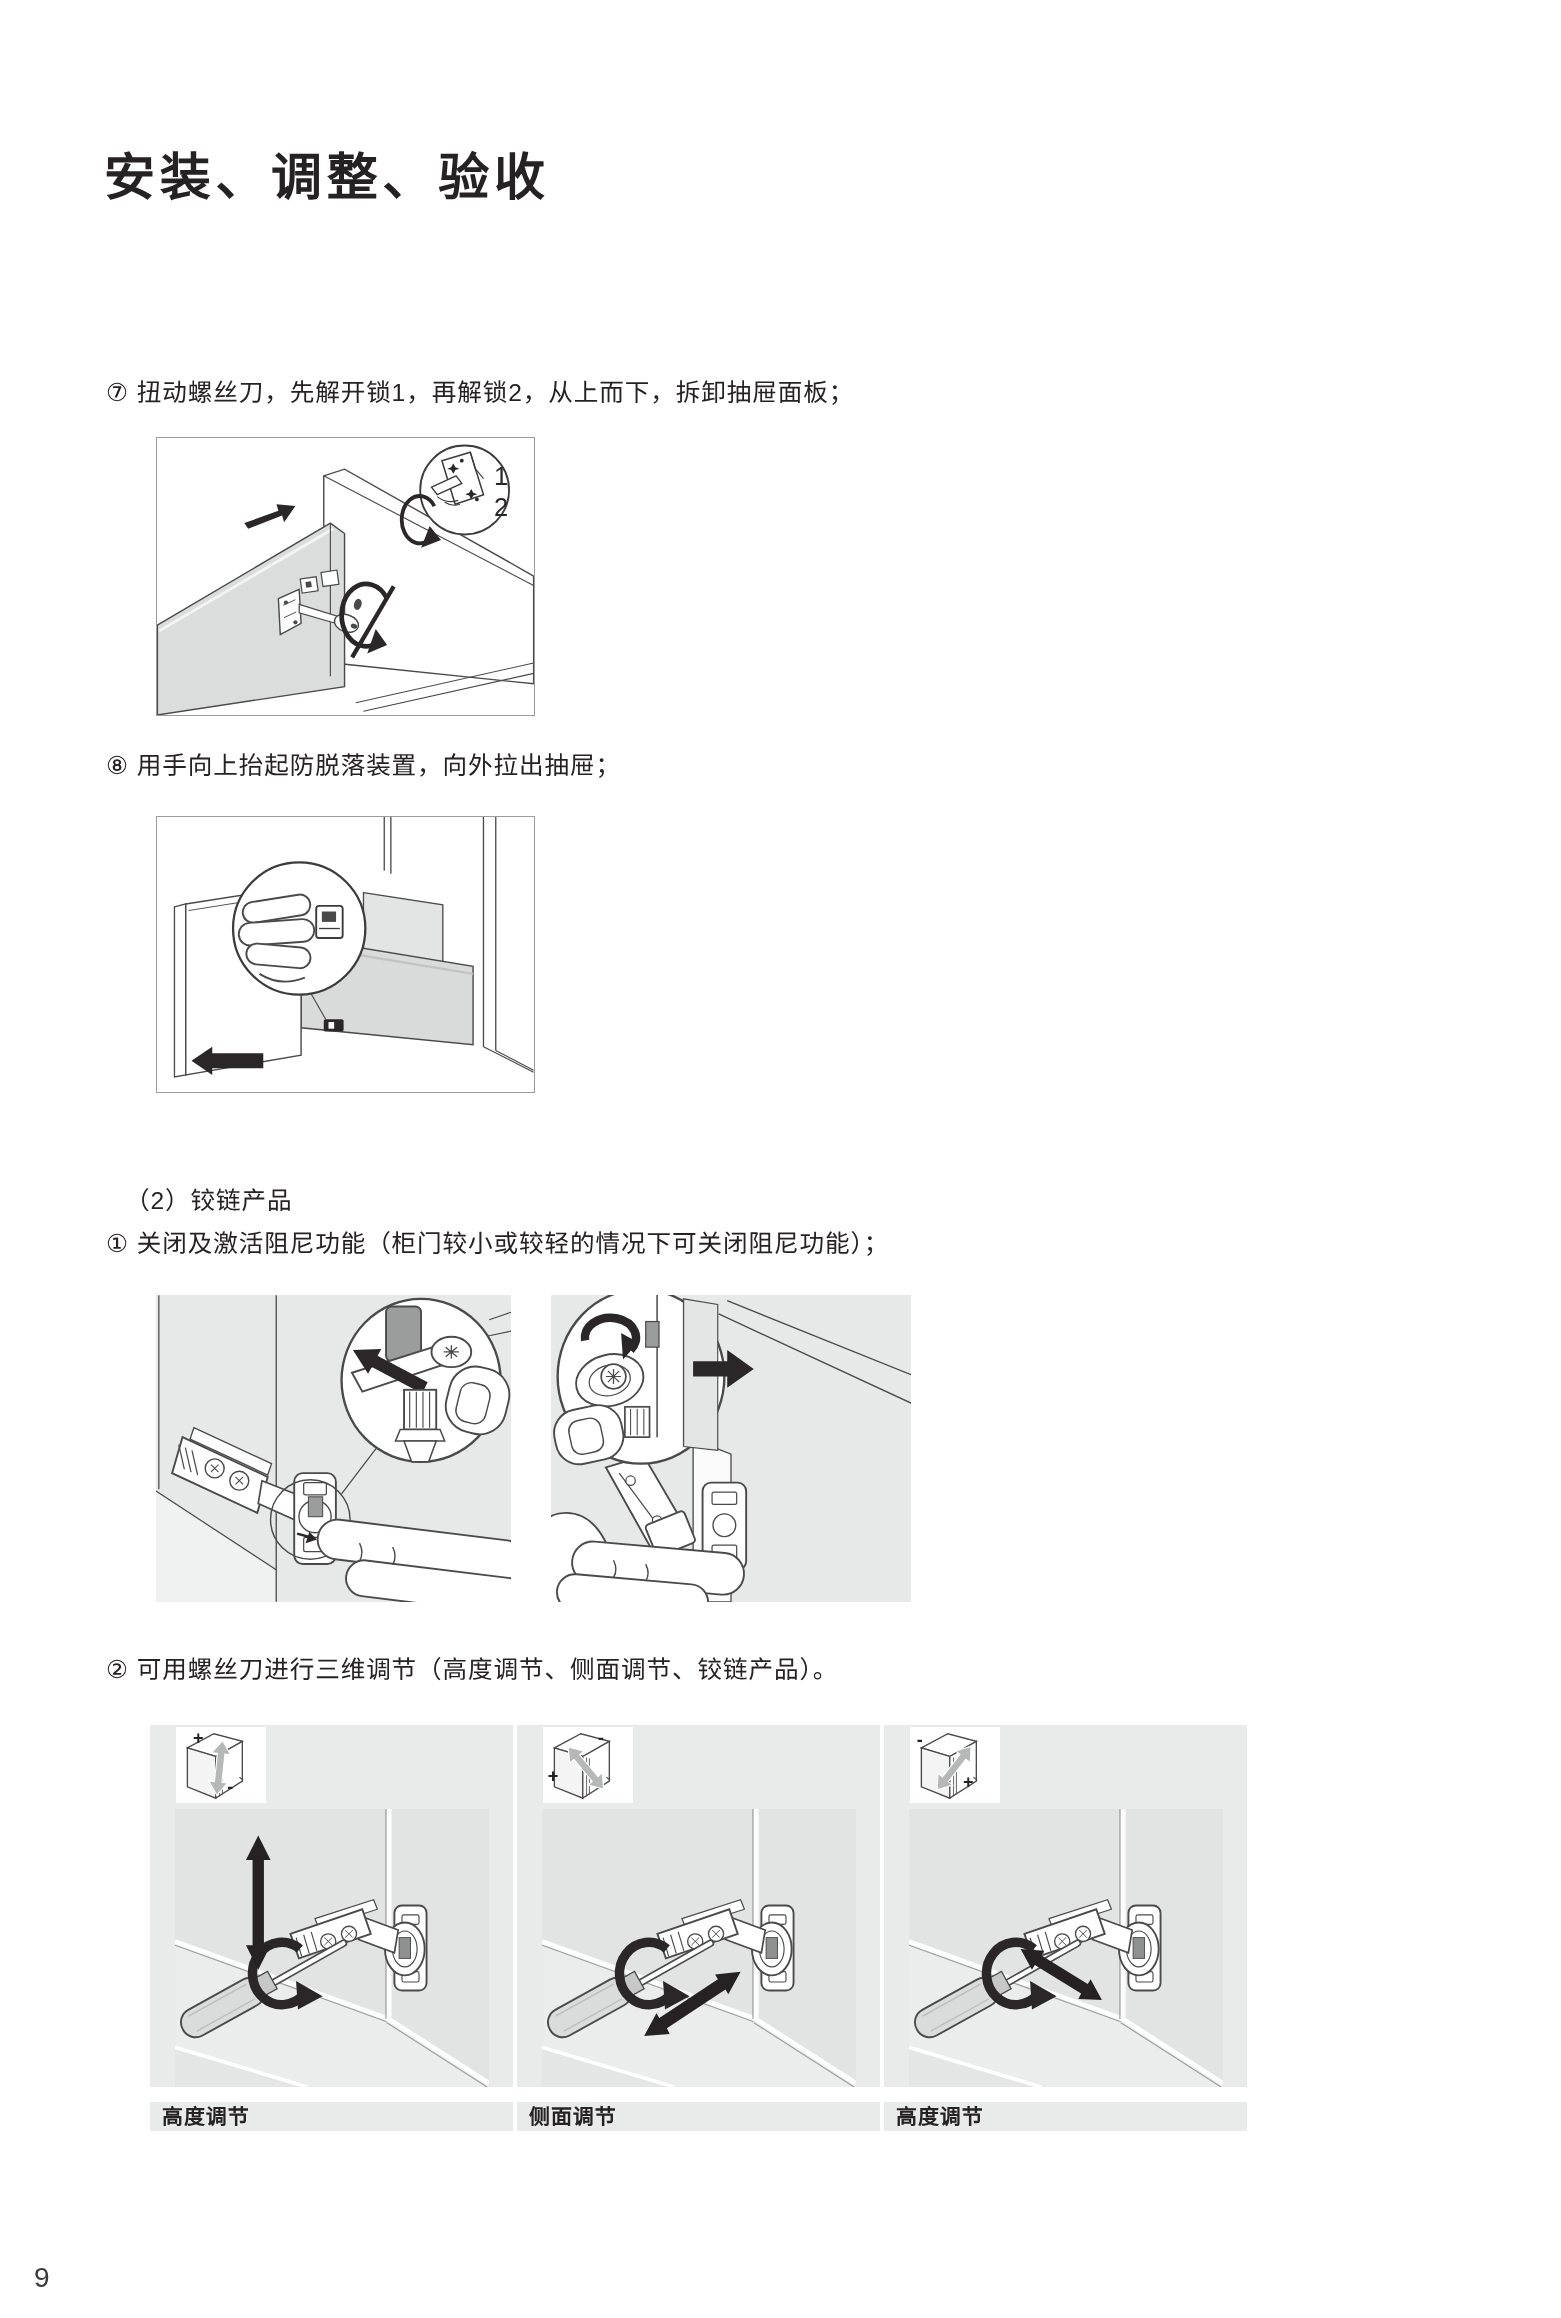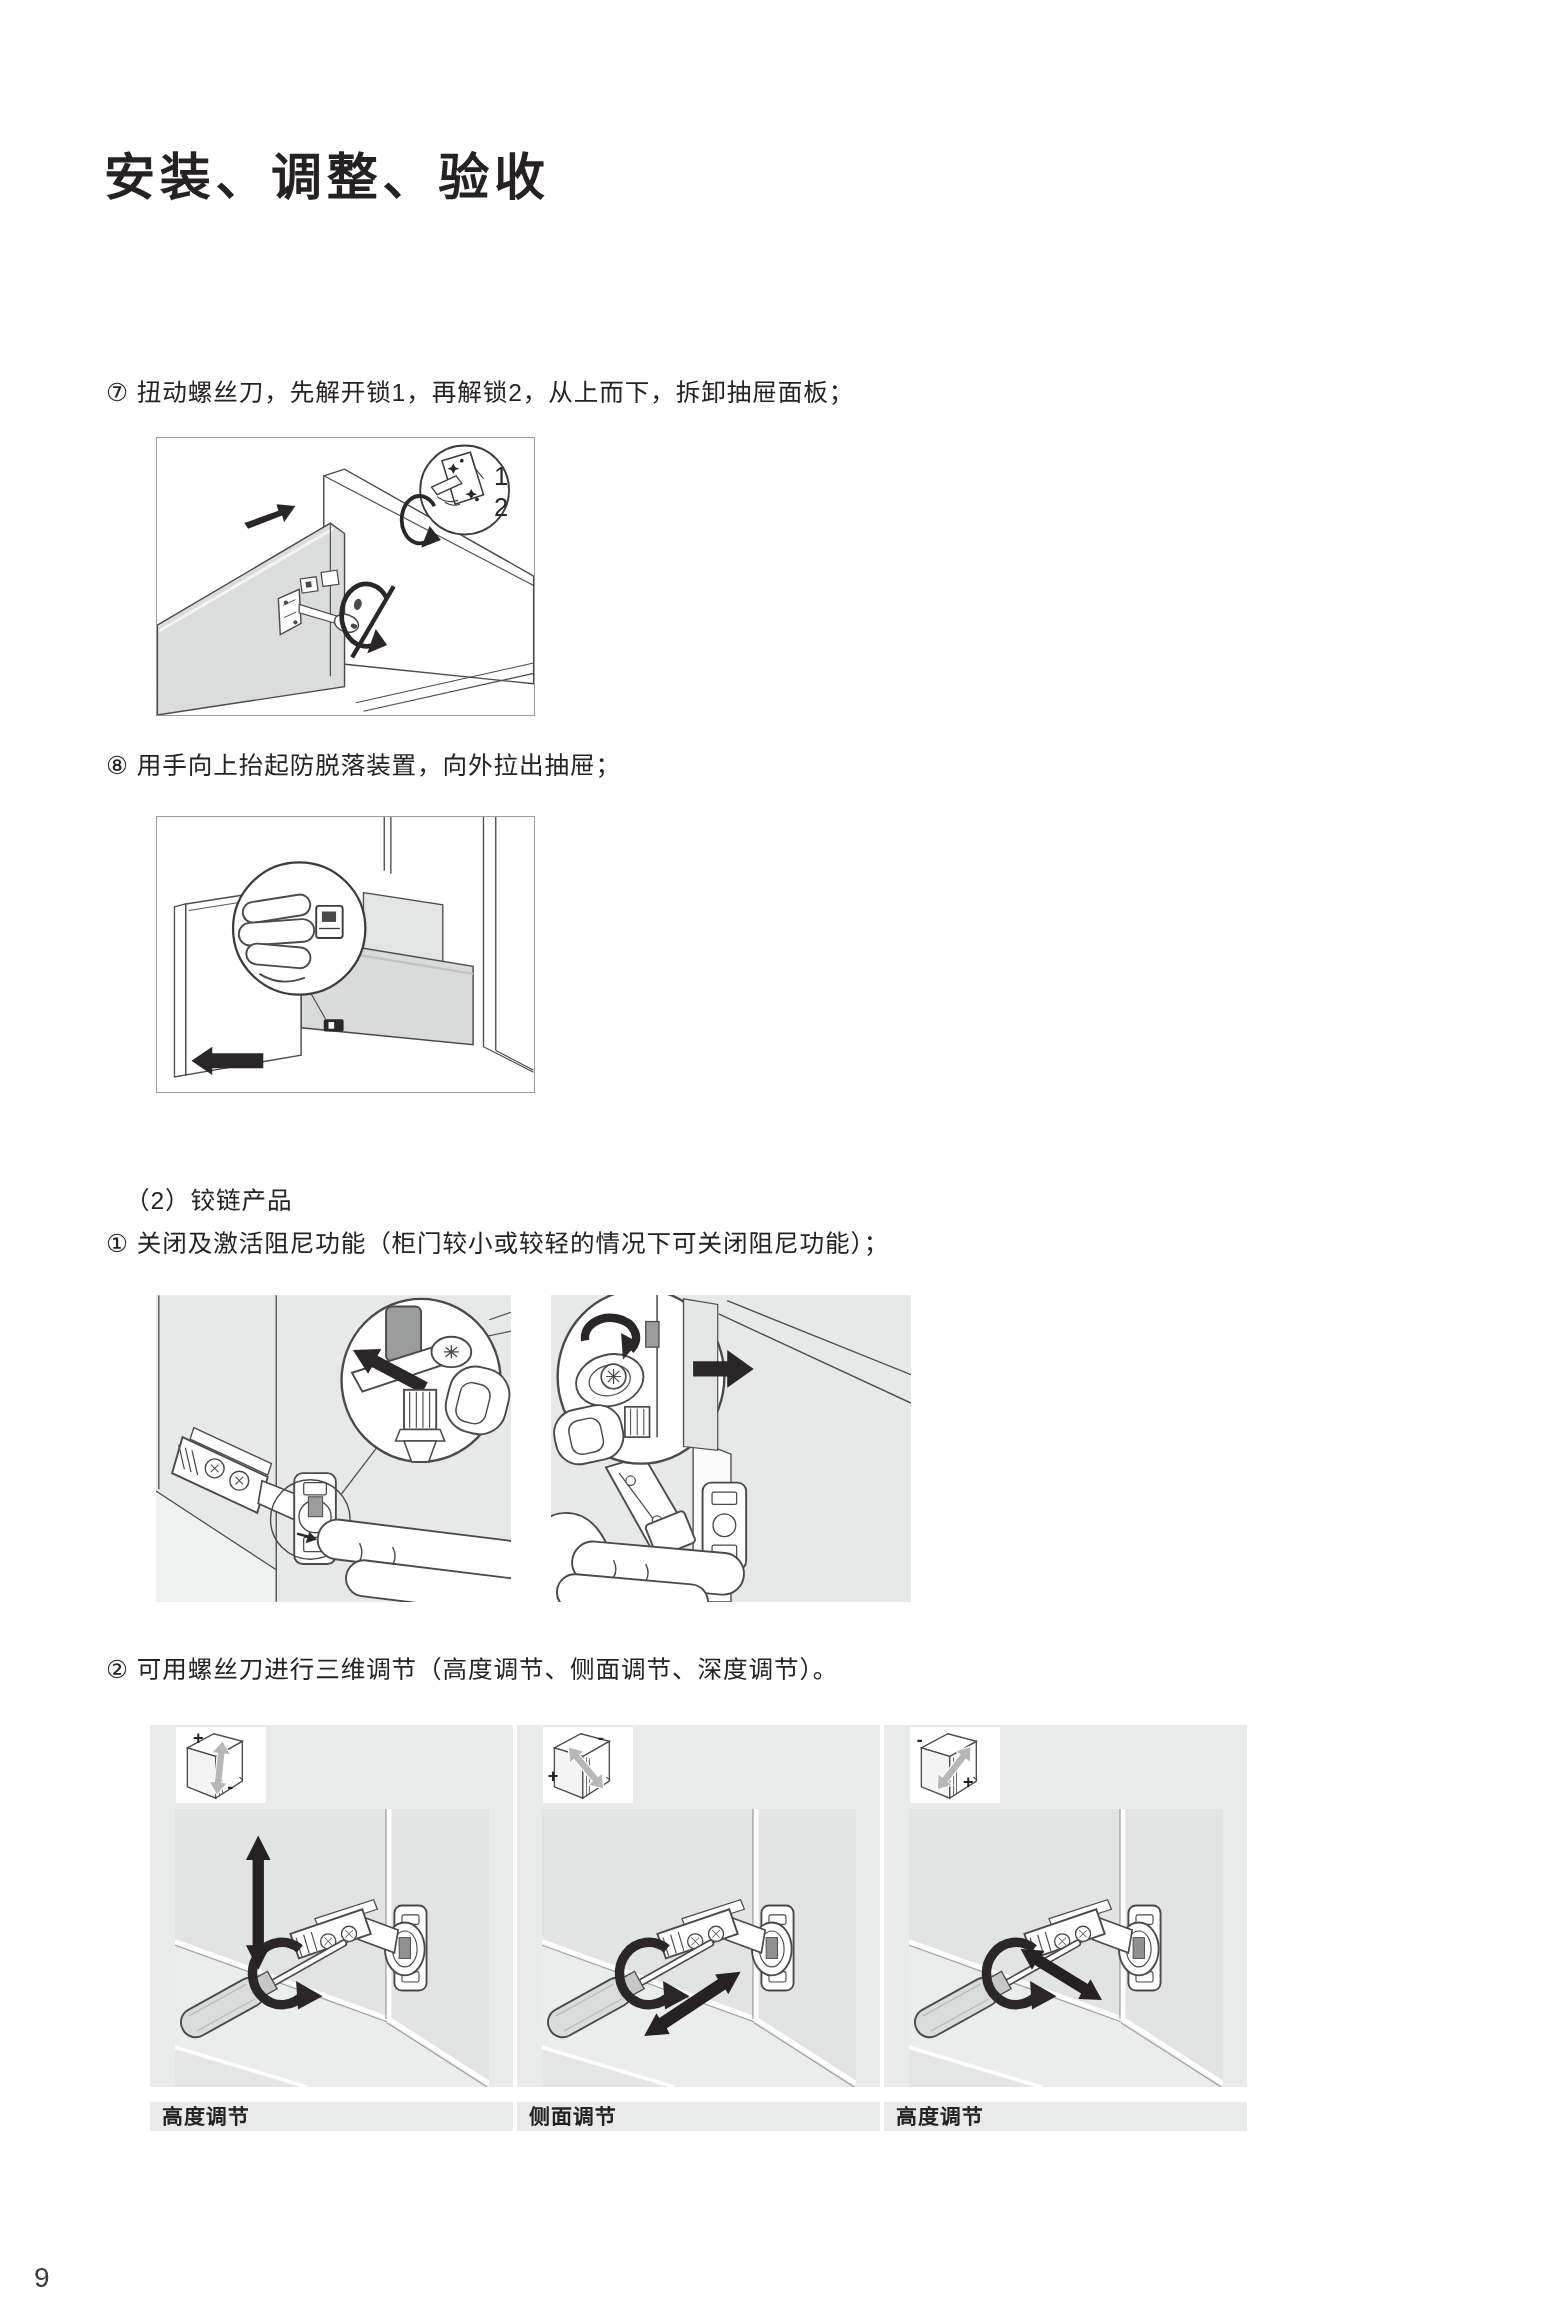--- a/index.html
+++ b/index.html
@@ -235,21 +235,21 @@
           <rect x="4" y="118" width="72" height="58" rx="25" fill="#fff" stroke="#4a4a4a" stroke-width="2"></rect>
           <rect x="20" y="130" width="34" height="36" rx="11" fill="#fff" stroke="#4a4a4a" stroke-width="1.5"></rect>
         </g>
         <rect x="78" y="118" width="26" height="32" fill="#fff" stroke="#4a4a4a" stroke-width="1.8"></rect>
         <path d="M84,120 l0,28 M91,120 l0,28 M98,120 l0,28" stroke="#4a4a4a" stroke-width="1.1"></path>
       </g>
       <polygon points="150,70 186,70 186,58 214,78 186,98 186,86 150,86" fill="#2b2728"></polygon>
     </svg>
   </div>
 
-  <div class="abs body-text steph2">② 可用螺丝刀进行三维调节（高度调节、侧面调节、深度调节）。</div>
+  <div class="abs body-text steph2">② 可用螺丝刀进行三维调节（高度调节、侧面调节、铰链产品）。</div>
 
   <div class="abs panel p1">
     <div class="panel-gray">
       <div class="icon-box">
         <svg viewBox="0 0 95 80" width="90" height="76">
           <polygon points="12,22 40,7 70,15 42,31" fill="#fff" stroke="#4a4a4a" stroke-width="1.4"></polygon>
           <polygon points="12,22 42,31 42,75 12,63" fill="#f4f4f4" stroke="#4a4a4a" stroke-width="1.4"></polygon>
           <polygon points="42,31 70,15 70,57 42,75" fill="#fff" stroke="#4a4a4a" stroke-width="1.4"></polygon>
           <path d="M46,32 L46,73 M49,33 L49,71" stroke="#4a4a4a" stroke-width="0.9"></path>
           <path d="M67,53 l4,3" stroke="#4a4a4a" stroke-width="1.2"></path>

